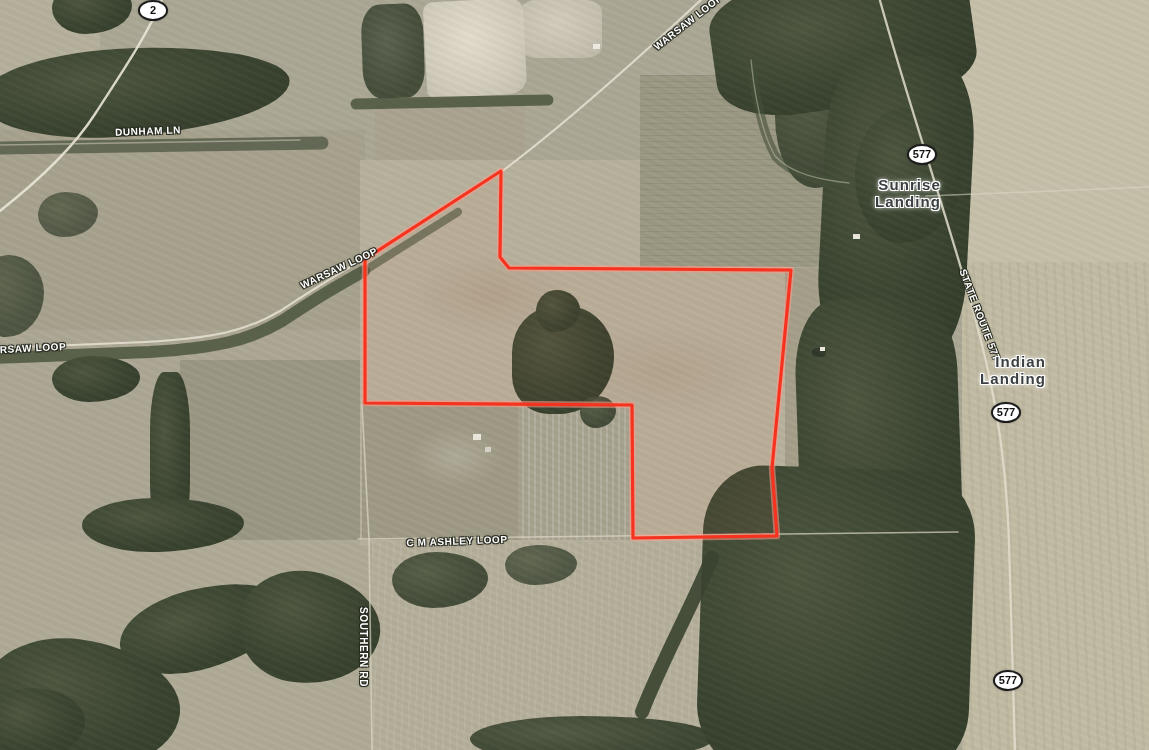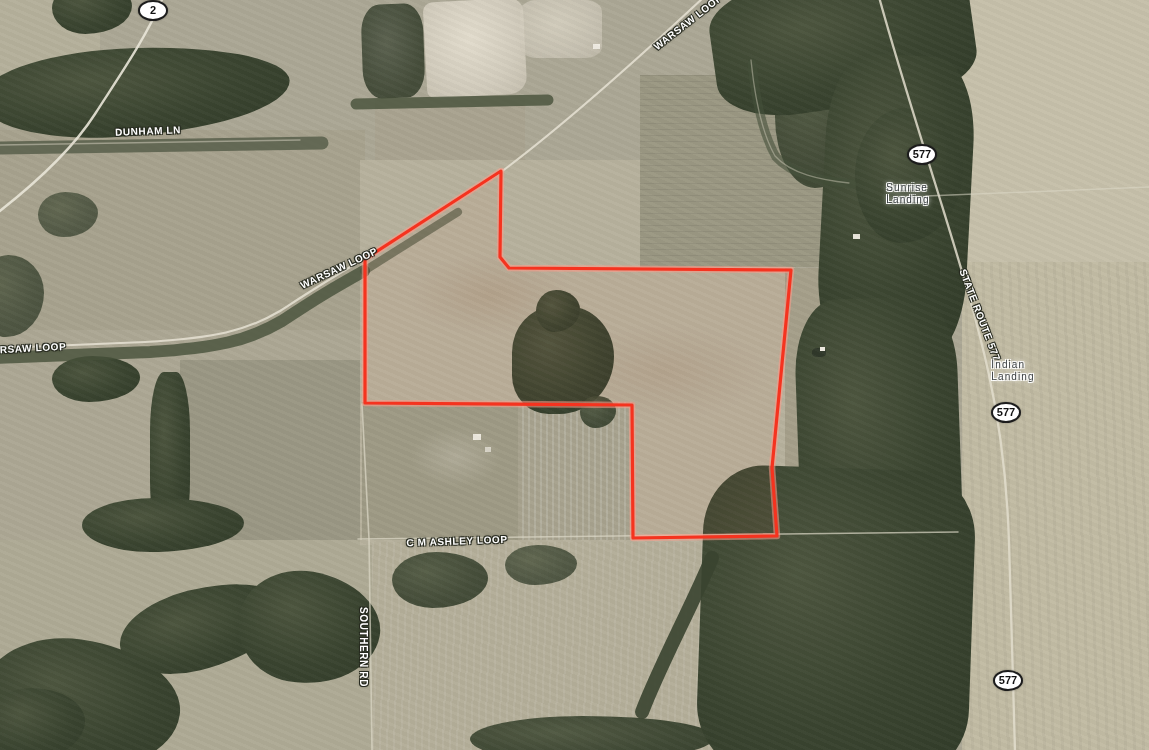--- a/index.html
+++ b/index.html
@@ -24,22 +24,22 @@
   #labels{position:absolute;left:0;top:0;width:100%;height:100%;}
   .road-label{
     position:absolute; white-space:nowrap;
     color:#ffffff; font-size:10px; font-weight:700; letter-spacing:0.6px;
     text-shadow:
       -1px -1px 0 rgba(38,41,31,.95), 1px -1px 0 rgba(38,41,31,.95),
       -1px  1px 0 rgba(38,41,31,.95), 1px  1px 0 rgba(38,41,31,.95),
        0 0 3px rgba(38,41,31,.9);
   }
   .place-label{
-    position:absolute; white-space:pre-line; text-align:left;
-    color:#3b4043; font-size:10px; font-weight:400; letter-spacing:1.1px; line-height:1.15;
+    position:absolute; white-space:pre-line; text-align:right;
+    color:#3b4043; font-size:15px; font-weight:700; letter-spacing:1.1px; line-height:1.15;
     text-shadow:
       -1px -1px 0 #fff, 1px -1px 0 #fff, -1px 1px 0 #fff, 1px 1px 0 #fff,
        0 0 4px #fff, 0 0 6px rgba(255,255,255,.9);
   }
   .shield{
     position:absolute; width:30px; height:21px;
     background:#ffffff; border:2px solid #1c1c1c; border-radius:50%;
     display:flex; align-items:center; justify-content:center;
     color:#111; font-size:11px; font-weight:700; letter-spacing:0;
     box-shadow:0 0 2px rgba(0,0,0,.35);

